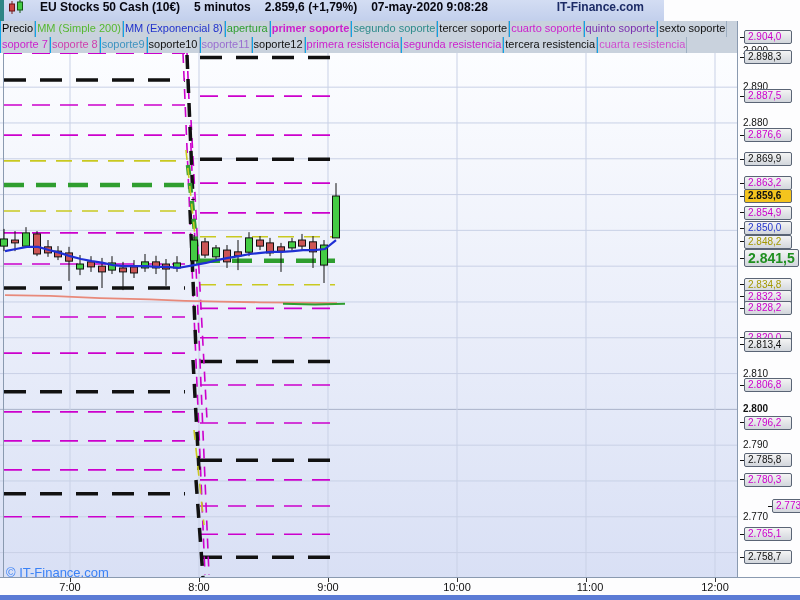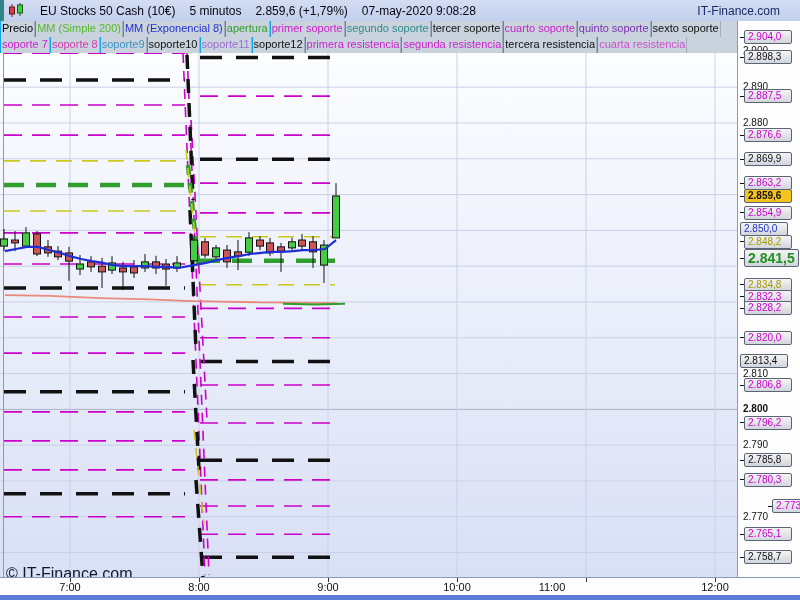--- a/index.html
+++ b/index.html
@@ -1,31 +1,31 @@
 <!DOCTYPE html>
 <html><head>
 <meta charset="utf-8">
 <style>
   html,body{margin:0;padding:0;}
   body{width:800px;height:600px;position:relative;overflow:hidden;
        font-family:"Liberation Sans",sans-serif;background:#fdfdfe;}
-  #titlebar{position:absolute;left:0;top:0;width:800px;height:21px;
+  #titlebar{position:absolute;left:0;top:0;width:664px;height:21px;
     background:linear-gradient(#d3ddf3,#c2cfec);border-bottom:1px solid #8a9ab5;
-    display:flex;align-items:center;gap:14px;font-size:12px;font-weight:normal;color:#06060f;}
+    display:flex;align-items:flex-start;gap:14px;font-size:12px;font-weight:bold;color:#06060f;}
   #teal-edge{position:absolute;left:0;top:0;width:4px;height:21px;background:#2e8585;}
   #tb-icon{margin-left:8px;display:inline-flex;}
   #tb-brand{margin-left:auto;margin-right:20px;color:#1c2b66;}
   .legend{position:absolute;left:0;width:737px;height:16px;background:#c9d2dd;
     display:flex;overflow:hidden;font-size:11px;line-height:15px;white-space:nowrap;}
   #legend1{top:21px;border-bottom:1px solid #aebccb;}
   #legend2{top:37px;height:16px;border-bottom:1px solid #98a8b8;}
   .legend .cell{padding:0 1px;border-right:1px solid #9eafc2;border-left:1px solid #0ea5e9;
     flex:0 0 auto;cursor:default;}
   #chartsvg{position:absolute;left:0;top:0;width:800px;height:600px;pointer-events:none;}
-  #watermark{position:absolute;left:6px;top:565px;font-size:16px;color:#0f172a;}
+  #watermark{position:absolute;left:6px;top:565px;font-size:13px;color:#3b82f6;}
   #pricescale{position:absolute;left:737px;top:21px;width:63px;height:574px;
     background:#fdfdfe;border-left:1px solid #8a9ab0;}
   .ptick{position:absolute;left:5px;font-size:10px;color:#111;}
   .ptick.bold{font-weight:bold;}
   .plabel{position:absolute;left:2px;height:13px;display:flex;align-items:center;}
   .plabel .tick{width:4px;height:1px;background:#111;}
   .plabel .box{background:linear-gradient(#f4f4f4,#d2d6dc);border:1px solid #5a6475;
     border-radius:2px;font-size:10px;padding:0 3px;height:12px;line-height:12px;min-width:40px;}
   .plabel.cur .box{background:#f4c41e;font-weight:bold;color:#111;}
   .plabel.big .box{font-size:14px;font-weight:bold;height:16px;line-height:16px;color:#1f8f1f;}
@@ -56,21 +56,21 @@
   </span>
   <span>07-may-2020 9:08:28</span>
   <span id="tb-brand">IT-Finance.com</span>
 </div>
 
 <div id="legend1" class="legend">
     <span class="cell" style="color: rgb(0, 0, 0);">Precio</span>
     <span class="cell" style="color: rgb(85, 184, 48);">MM (Simple 200)</span>
     <span class="cell" style="color: rgb(34, 51, 204);">MM (Exponencial 8)</span>
     <span class="cell" style="color: rgb(47, 158, 47);">apertura</span>
-    <span class="cell" style="color: rgb(204, 34, 204);">primer soporte</span>
+    <span class="cell" style="color: rgb(204, 34, 204); font-weight: bold;">primer soporte</span>
     <span class="cell" style="color: rgb(46, 139, 139);">segundo soporte</span>
     <span class="cell" style="color: rgb(17, 17, 17);">tercer soporte</span>
     <span class="cell" style="color: rgb(204, 34, 204);">cuarto soporte</span>
     <span class="cell" style="color: rgb(122, 47, 174);">quinto soporte</span>
     <span class="cell" style="color: rgb(17, 17, 17);">sexto soporte</span>
   </div>
 <div id="legend2" class="legend">
     <span class="cell" style="color: rgb(204, 34, 204);">soporte 7</span>
     <span class="cell" style="color: rgb(207, 63, 174);">soporte 8</span>
     <span class="cell" style="color: rgb(63, 147, 192);">soporte9</span>
@@ -327,21 +327,21 @@
       <span class="box" style="color: rgb(204, 0, 204);">2.863,2</span>
     </div>
     <div class="plabel cur" style="top: 168.5px;">
       <span class="tick"></span>
       <span class="box" style="color: rgb(17, 17, 17);">2.859,6</span>
     </div>
     <div class="plabel" style="top: 185.326px;">
       <span class="tick"></span>
       <span class="box" style="color: rgb(204, 0, 204);">2.854,9</span>
     </div>
-    <div class="plabel" style="top: 200.868px; flex-direction: column;">
+    <div class="plabel" style="top: 200.868px;">
       <span class="tick"></span>
       <span class="box" style="color: rgb(34, 51, 204);">2.850,0</span>
     </div>
     <div class="plabel" style="top: 214.312px;">
       <span class="tick"></span>
       <span class="box" style="color: rgb(163, 152, 0);">2.848,2</span>
     </div>
     <div class="plabel big" style="top: 230.798px;">
       <span class="tick"></span>
       <span class="box" style="color: rgb(31, 143, 31);">2.841,5</span>
@@ -355,21 +355,21 @@
       <span class="box" style="color: rgb(204, 0, 204);">2.832,3</span>
     </div>
     <div class="plabel" style="top: 280.912px;">
       <span class="tick"></span>
       <span class="box" style="color: rgb(204, 0, 204);">2.828,2</span>
     </div>
     <div class="plabel" style="top: 310.268px;">
       <span class="tick"></span>
       <span class="box" style="color: rgb(204, 0, 204);">2.820,0</span>
     </div>
-    <div class="plabel" style="top: 333px; flex-direction: column;">
+    <div class="plabel" style="top: 317px;">
       <span class="tick"></span>
       <span class="box" style="color: rgb(17, 17, 17);">2.813,4</span>
     </div>
     <div class="plabel" style="top: 357.524px;">
       <span class="tick"></span>
       <span class="box" style="color: rgb(204, 0, 204);">2.806,8</span>
     </div>
     <div class="plabel" style="top: 395.472px;">
       <span class="tick"></span>
       <span class="box" style="color: rgb(204, 0, 204);">2.796,2</span>
@@ -398,17 +398,17 @@
 <div id="timeaxis">
     <div class="ttick" style="left: 70px;"></div>
     <div class="tlabel" style="left: 70px;">7:00</div>
     <div class="ttick" style="left: 199px;"></div>
     <div class="tlabel" style="left: 199px;">8:00</div>
     <div class="ttick" style="left: 328px;"></div>
     <div class="tlabel" style="left: 328px;">9:00</div>
     <div class="ttick" style="left: 457px;"></div>
     <div class="tlabel" style="left: 457px;">10:00</div>
     <div class="ttick" style="left: 586px;"></div>
-    <div class="tlabel" style="left: 552px;">11:00</div>
+    <div class="tlabel" style="left: 590px;">11:00</div>
     <div class="ttick" style="left: 715px;"></div>
     <div class="tlabel" style="left: 715px;">12:00</div>
   </div>
 <div id="bottomstrip"></div>
 
 </body></html>

